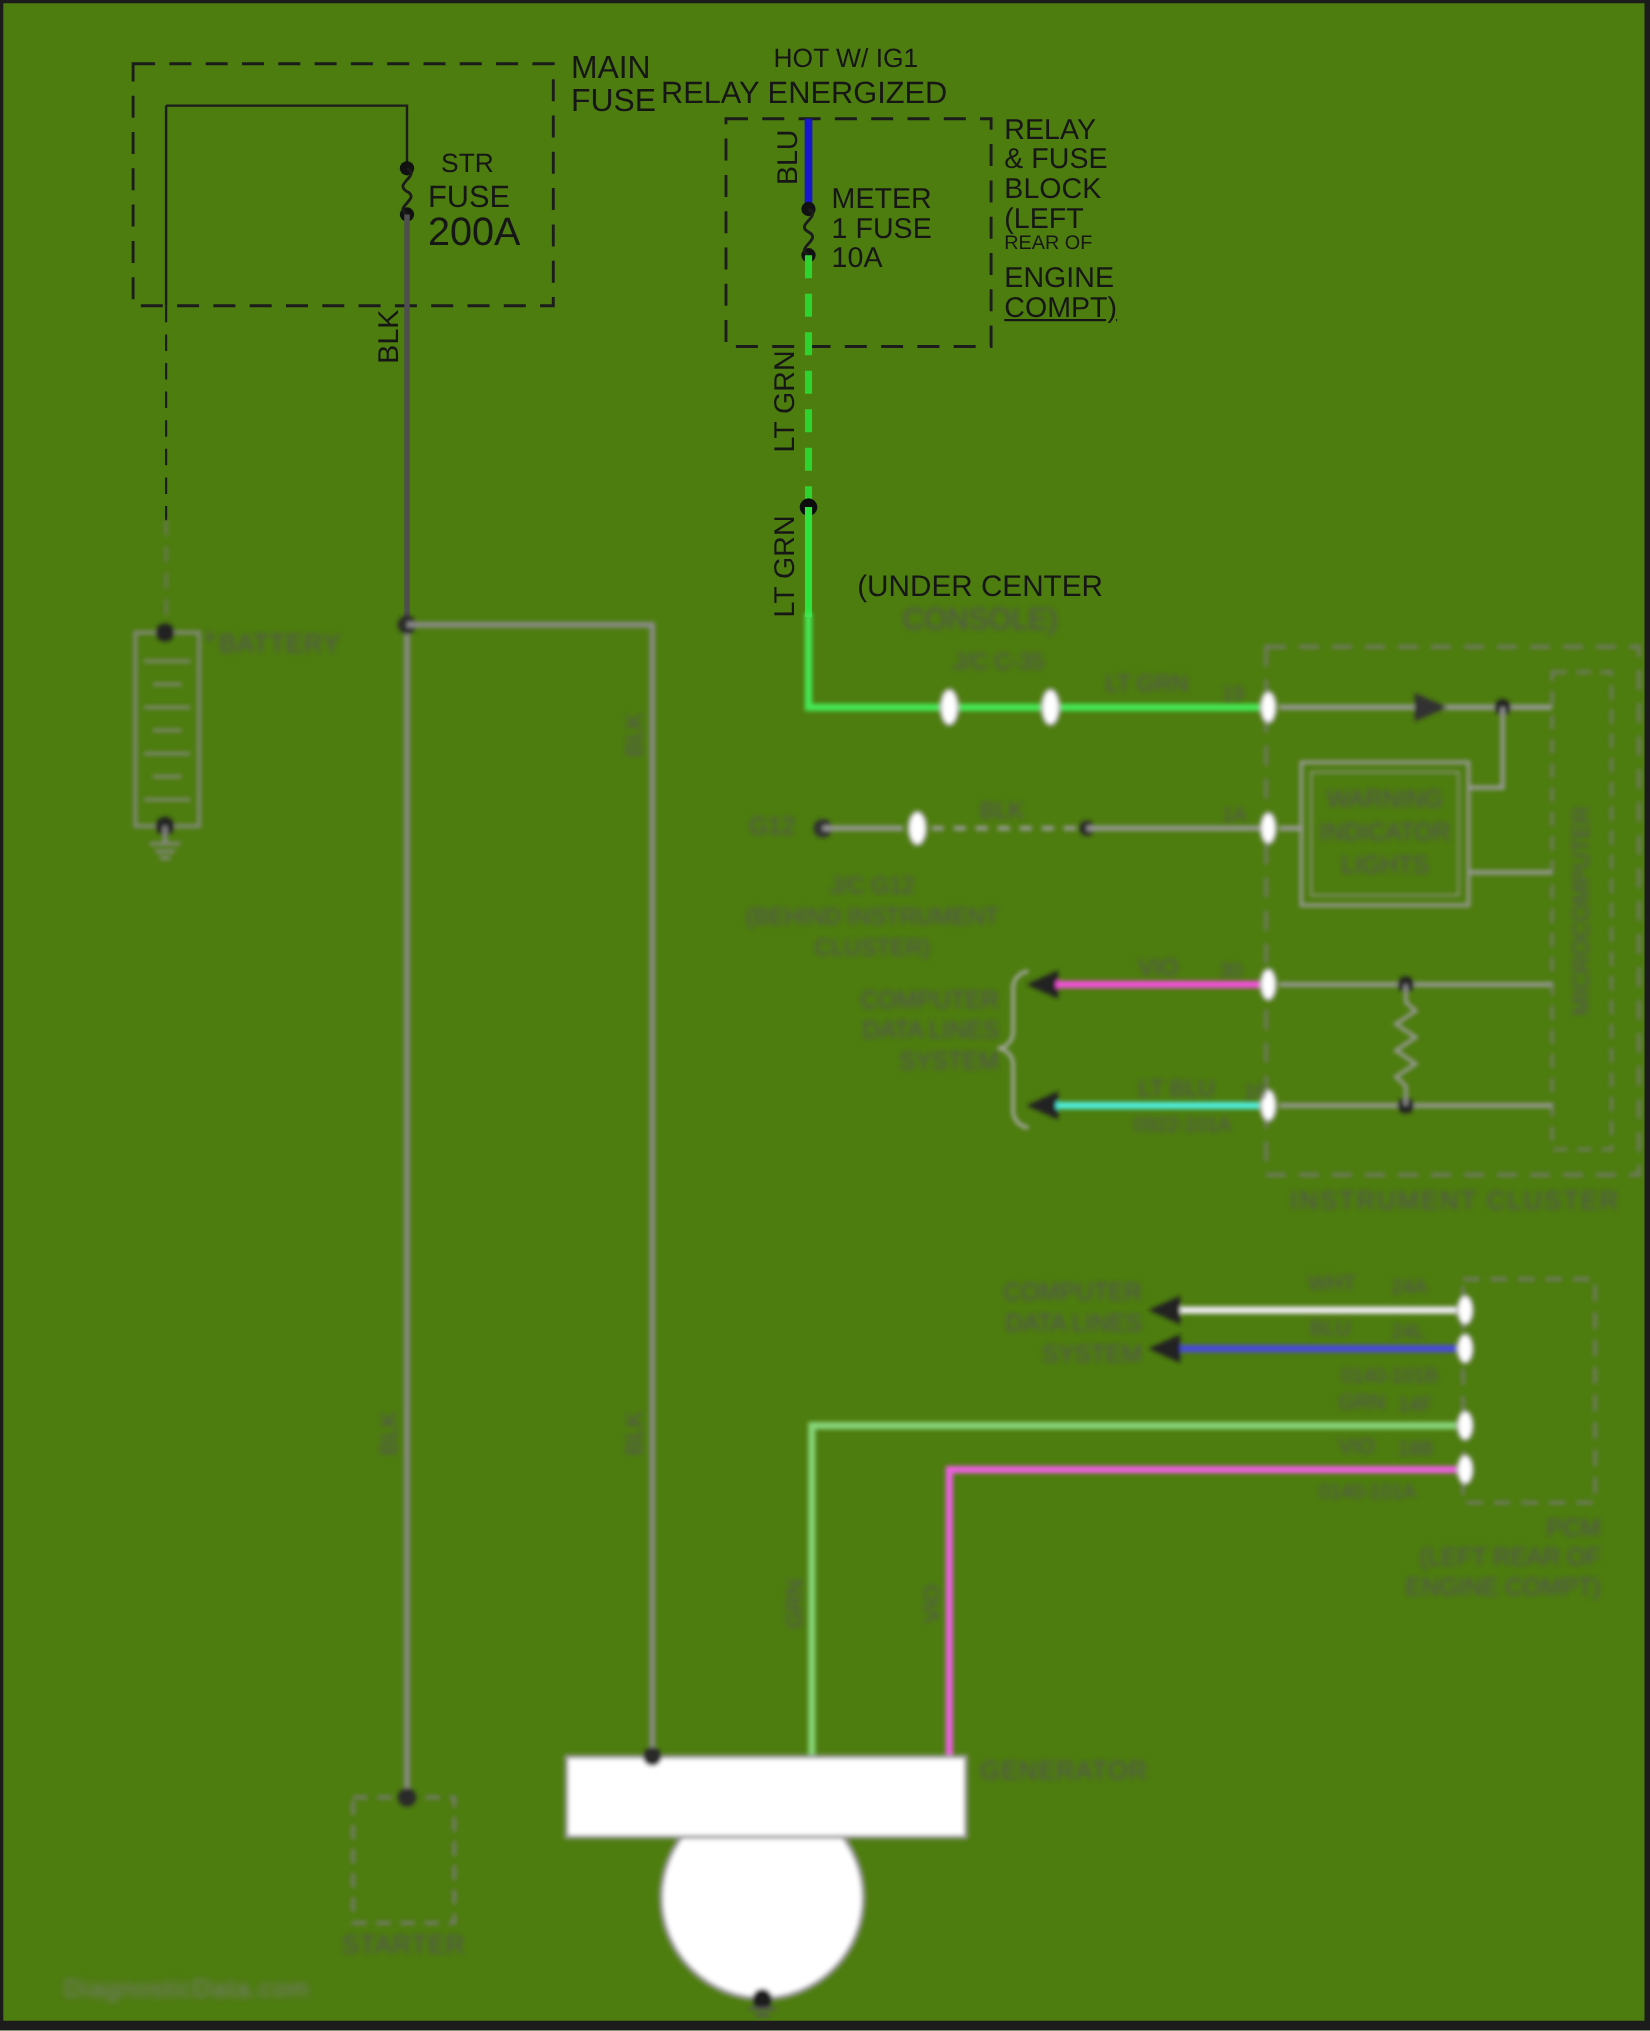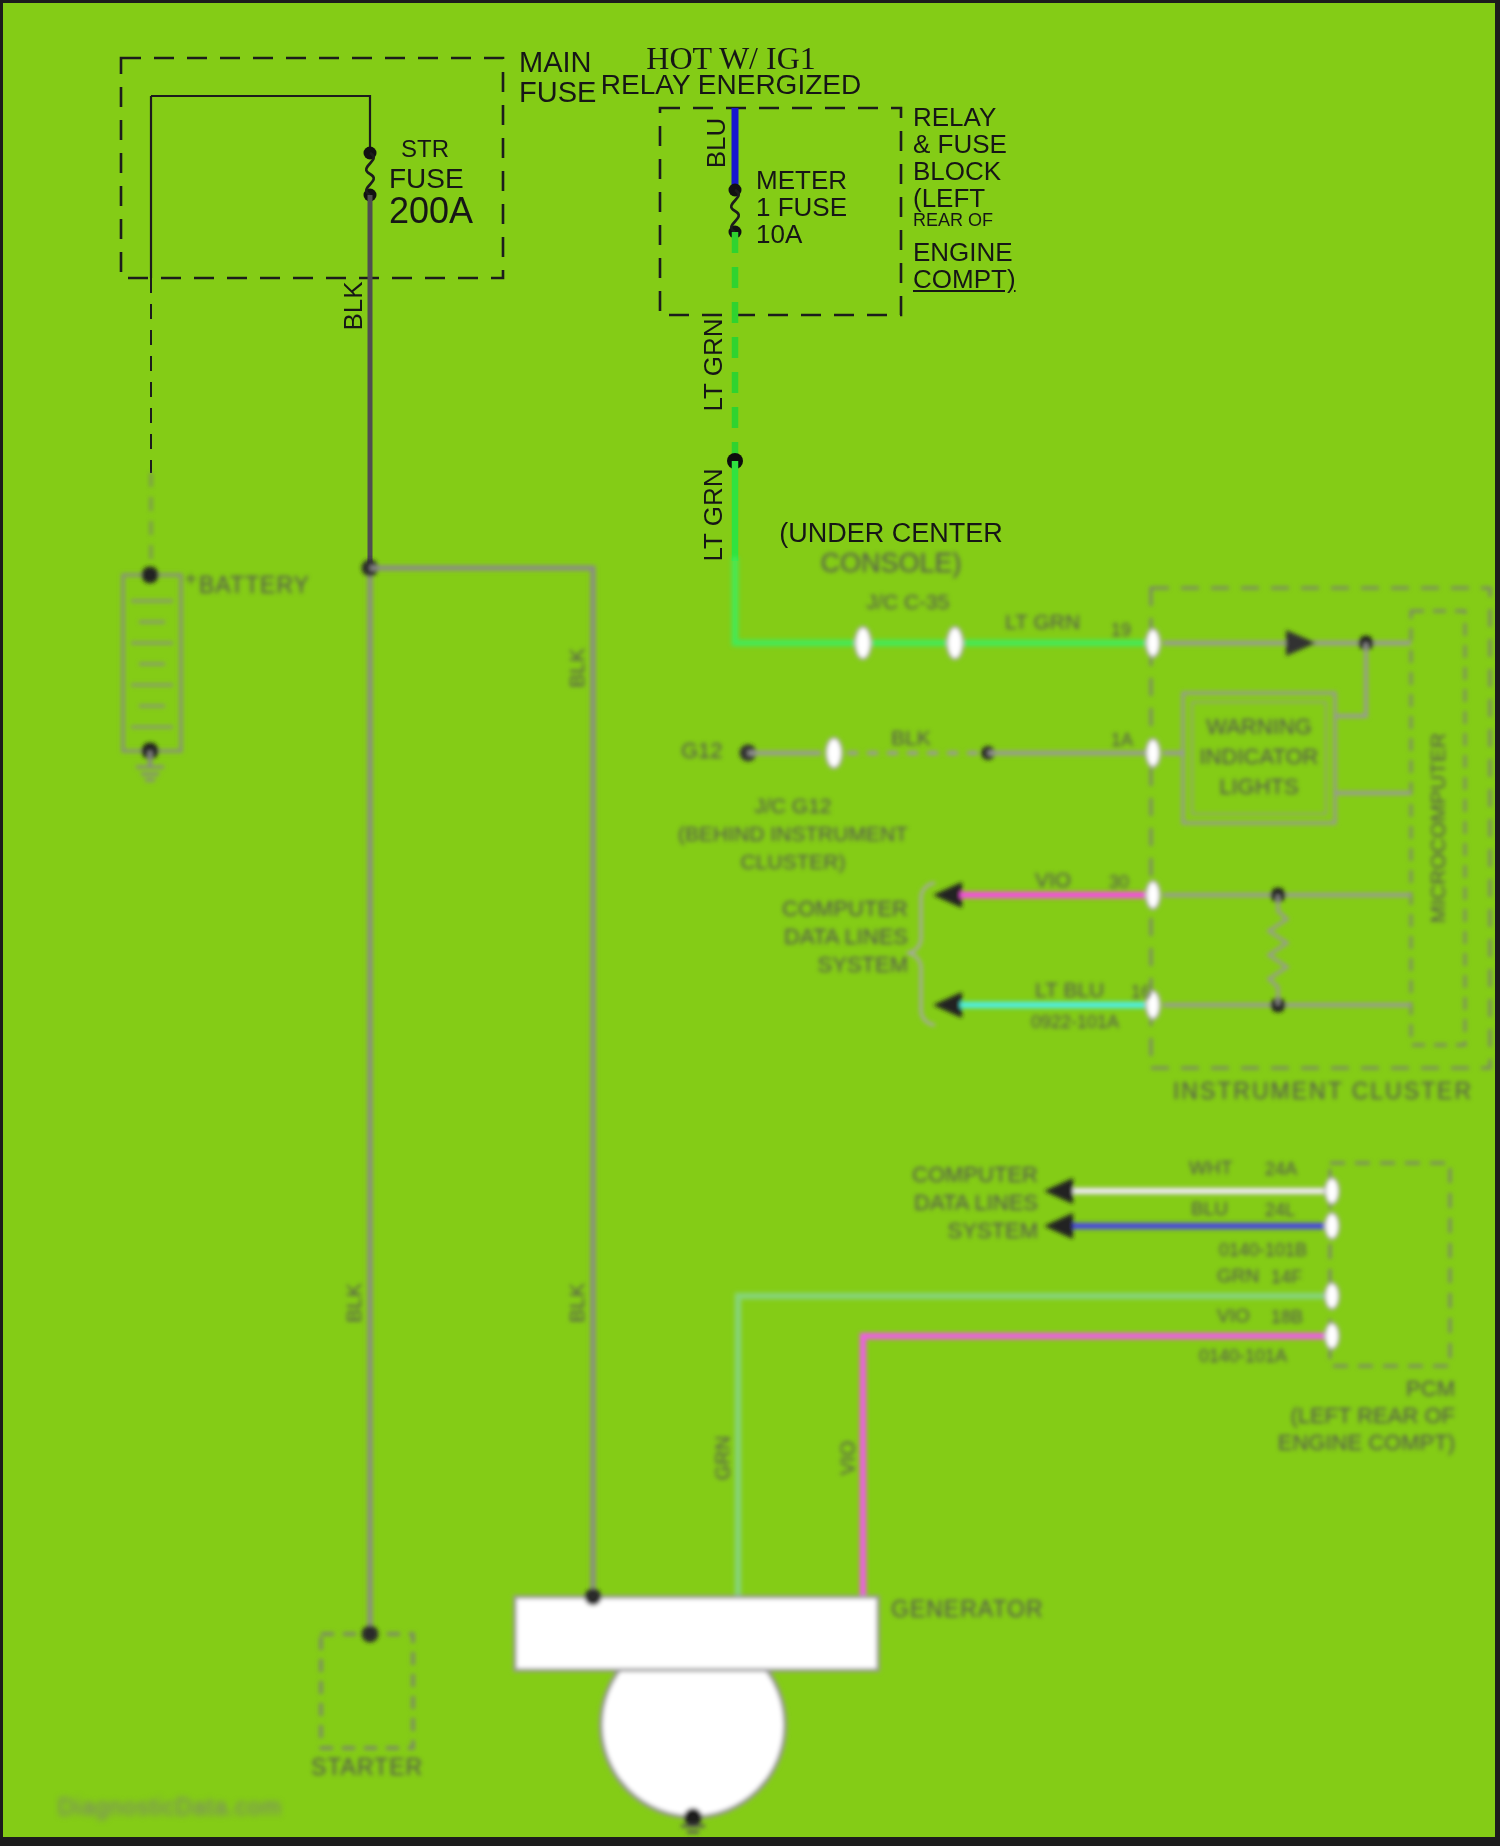--- a/index.html
+++ b/index.html
@@ -1,17 +1,17 @@
 <!DOCTYPE html>
 <html><head>
 <meta charset="utf-8">
 <style>
   html,body{margin:0;padding:0;background:#e8e8e8;}
   .canvas{
-    position:relative; width:1500px; height:1846px; background:#84cc16;
+    position:relative; width:1500px; height:1846px; background:#4d7c0f;
     border-left:3px solid #1c1c1c; border-top:3px solid #1c1c1c;
     border-right:5px solid #1c1c1c; border-bottom:9px solid #1c1c1c;
     overflow:hidden; box-sizing:border-box;
     font-family:"Liberation Sans", sans-serif; color:#141414;
   }
   svg.layer{position:absolute;left:0;top:0;}
   .lbl{position:absolute;white-space:nowrap;line-height:1.08;color:#161616;}
   .ctr{transform:translateX(-50%);}
   .rlbl{position:absolute;white-space:nowrap;transform:translate(-50%,-50%) rotate(-90deg);color:#161616;}
   .blur{filter:blur(2.3px);color:#555;}
@@ -195,21 +195,21 @@
     </g>
   </svg>
 
   <div class="lbl" style="left:516px;top:44px;font-size:29px;">MAIN</div>
   <div class="lbl" style="left:516px;top:74px;font-size:29px;">FUSE</div>
 
   <div class="lbl" style="left:386px;top:133px;font-size:24px;margin-left:12px;">STR</div>
   <div class="lbl" style="left:386px;top:161px;font-size:28px;">FUSE</div>
   <div class="lbl" style="left:386px;top:189px;font-size:36px;">200A</div>
 
-  <div class="lbl ctr" style="left:728px;top:38px;font-size:32px;font-family:Liberation Serif, serif;">HOT W/ IG1</div>
+  <div class="lbl ctr" style="left:766px;top:38px;font-size:24px;">HOT W/ IG1</div>
   <div class="lbl ctr" style="left:728px;top:67px;font-size:28px;">RELAY ENERGIZED</div>
 
   <div class="lbl" style="left:910px;top:100px;font-size:26px;">RELAY</div>
   <div class="lbl" style="left:910px;top:127px;font-size:26px;">&amp; FUSE</div>
   <div class="lbl" style="left:910px;top:154px;font-size:26px;">BLOCK</div>
   <div class="lbl" style="left:910px;top:181px;font-size:26px;">(LEFT</div>
   <div class="lbl" style="left:910px;top:208px;font-size:18px;">REAR OF</div>
   <div class="lbl" style="left:910px;top:235px;font-size:26px;">ENGINE</div>
   <div class="lbl" style="left:910px;top:262px;font-size:26px;text-decoration:underline;">COMPT)</div>
 

